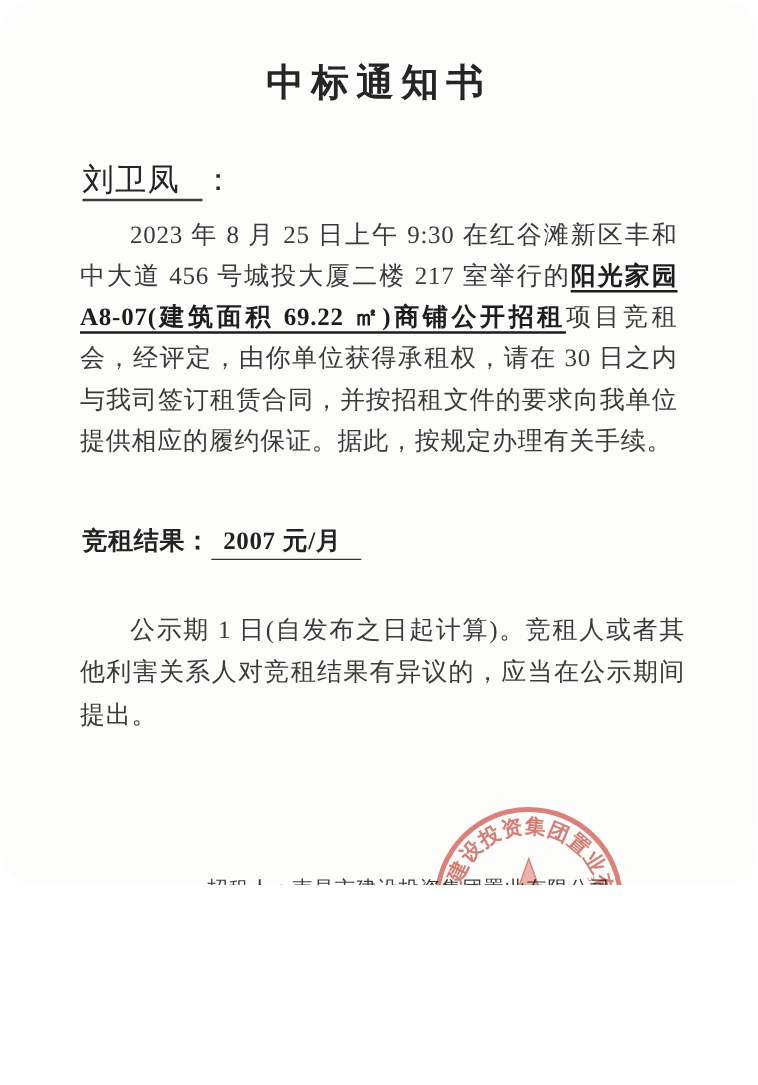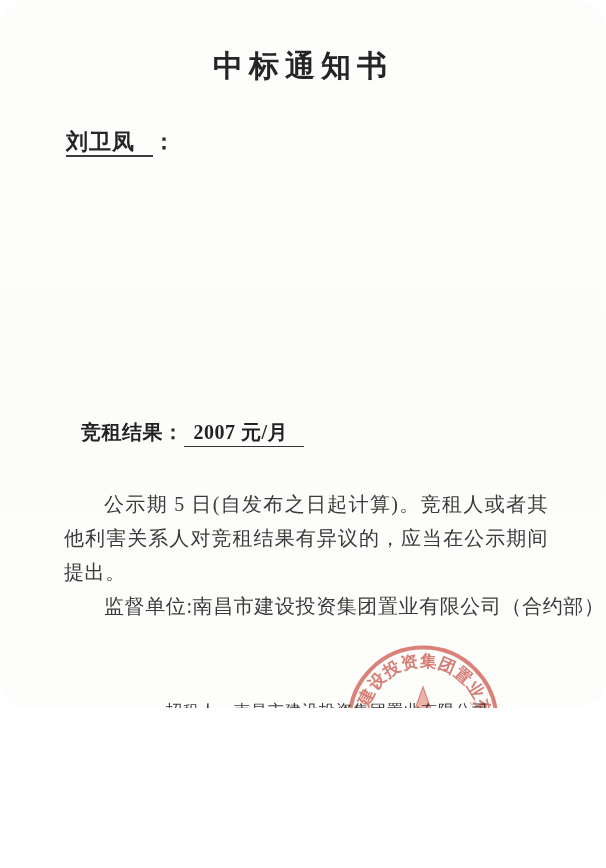--- a/index.html
+++ b/index.html
@@ -25,22 +25,22 @@
     text-align: center;
     font-size: 30px;
     font-weight: bold;
     letter-spacing: 6px;
     color: #252525;
   }
   .addressee {
     position: absolute;
     top: 127px;
     left: 66px;
-    font-size: 22px;
-    font-weight: bold;
+    font-size: 25px;
+    font-weight: normal;
     color: #262626;
     letter-spacing: 1px;
   }
   .addressee .name {
     border-bottom: 2px solid #3c3c3c;
     padding-right: 18px;
     padding-bottom: 1px;
   }
   .para-main {
     position: absolute;
@@ -57,21 +57,21 @@
   .hl {
     font-weight: bold;
     color: #1d1d1d;
     text-decoration: underline;
     text-decoration-thickness: 1.5px;
     text-underline-offset: 5px;
   }
   .result-line {
     position: absolute;
     top: 419px;
-    left: 81px;
+    left: 66px;
     font-size: 20px;
     font-weight: bold;
     color: #222222;
     letter-spacing: 0.5px;
   }
   .result-line .value {
     border-bottom: 1.5px solid #333333;
     padding: 0 16px 3px 10px;
   }
   .block-notice {
@@ -127,28 +127,30 @@
 <body>
 
 <div class="page">
 
   <div class="doc-title">中标通知书</div>
 
   <div class="addressee">
     <span class="name">刘卫凤</span><span>：</span>
   </div>
 
+  <div class="para-main">
+    <span>2023 年 8 月 25 日上午 9:30 在红谷滩新区丰和中大道 456 号城投大厦二楼 217 室举行的</span><span class="hl">阳光家园 A8-07(建筑面积 69.22 ㎡)商铺公开招租</span><span>项目竞租会，经评定，由你单位获得承租权，请在 30 日之内与我司签订租赁合同，并按招租文件的要求向我单位提供相应的履约保证。据此，按规定办理有关手续。</span>
+  </div>
 
   <div class="result-line">
     <span>竞租结果：</span><span class="value">2007 元/月</span>
   </div>
 
   <div class="block-notice">
-    <p class="indent">公示期 5 日(自发布之日起计算)。竞租人或者其他利害关系人对竞租结果有异议的，应当在公示期间提出。</p>
-    <p class="plainline">监督单位:南昌市建设投资集团置业有限公司（合约部）</p>
+    <p class="indent">公示期 1 日(自发布之日起计算)。竞租人或者其他利害关系人对竞租结果有异议的，应当在公示期间提出。</p>
   </div>
 
   <div class="signature-line">
     <span>招租人：</span><span>南昌市建设投资集团置业有限公司</span>
   </div>
 
   <div class="date-line">2023 年 8 月 43 日</div>
 
   <svg class="seal" viewBox="0 0 200 200" aria-hidden="true">
     <defs>

